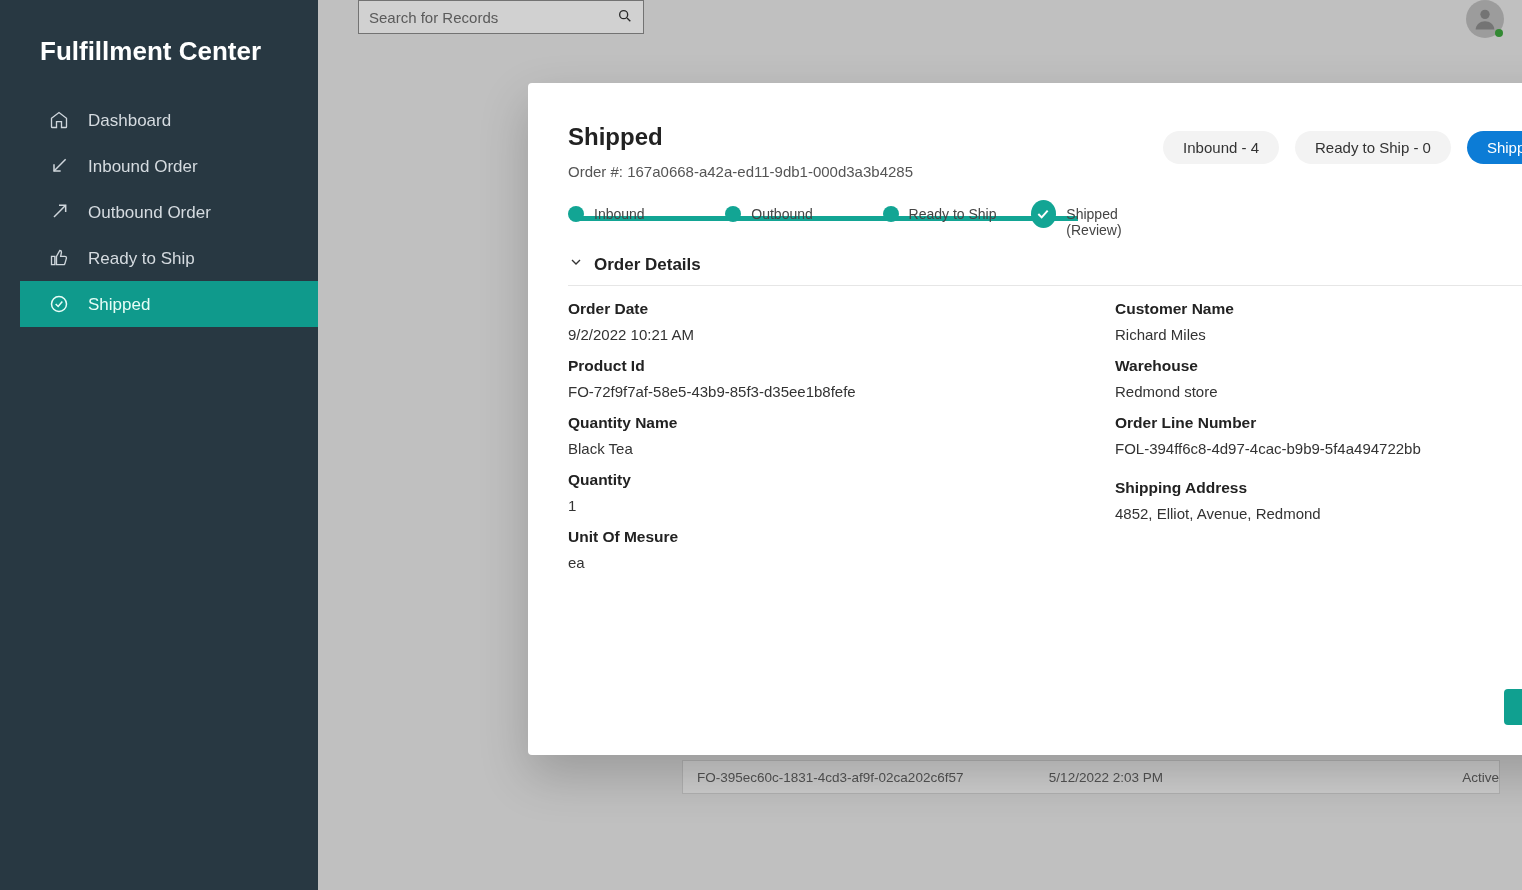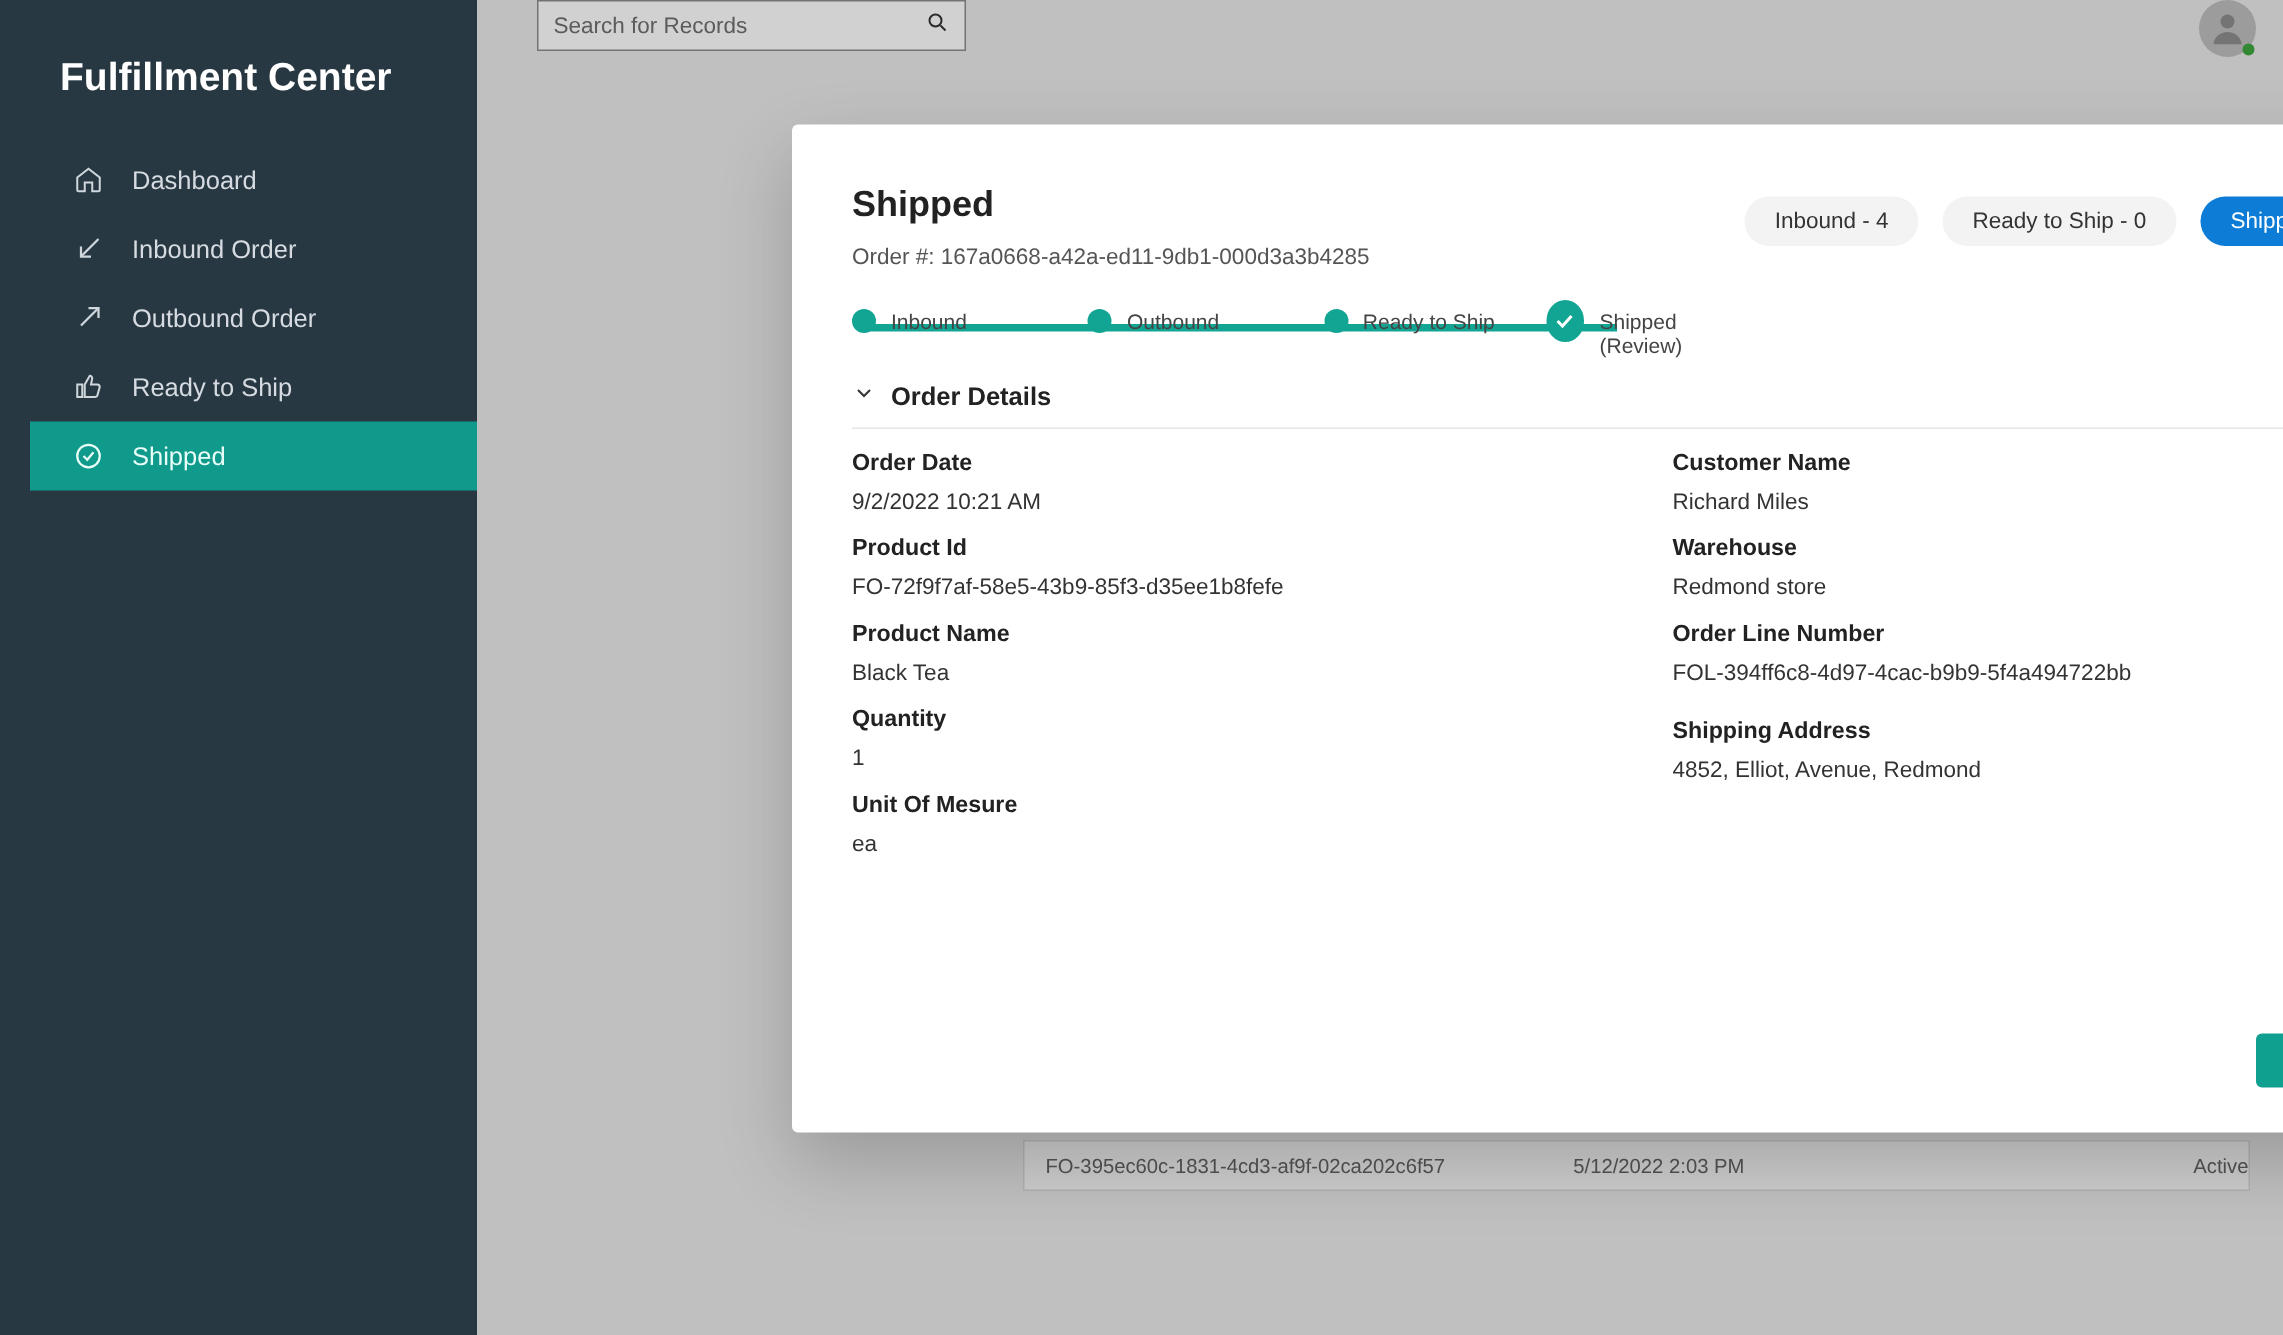--- a/index.html
+++ b/index.html
@@ -380,21 +380,21 @@
         <div class="col">
           <div class="field">
             <div class="field-label">Order Date</div>
             <div class="field-value">9/2/2022 10:21 AM</div>
           </div>
           <div class="field">
             <div class="field-label">Product Id</div>
             <div class="field-value">FO-72f9f7af-58e5-43b9-85f3-d35ee1b8fefe</div>
           </div>
           <div class="field">
-            <div class="field-label">Product Name</div>
+            <div class="field-label">Quantity Name</div>
             <div class="field-value">Black Tea</div>
           </div>
           <div class="field">
             <div class="field-label">Quantity</div>
             <div class="field-value">1</div>
           </div>
           <div class="field">
             <div class="field-label">Unit Of Mesure</div>
             <div class="field-value">ea</div>
           </div>

